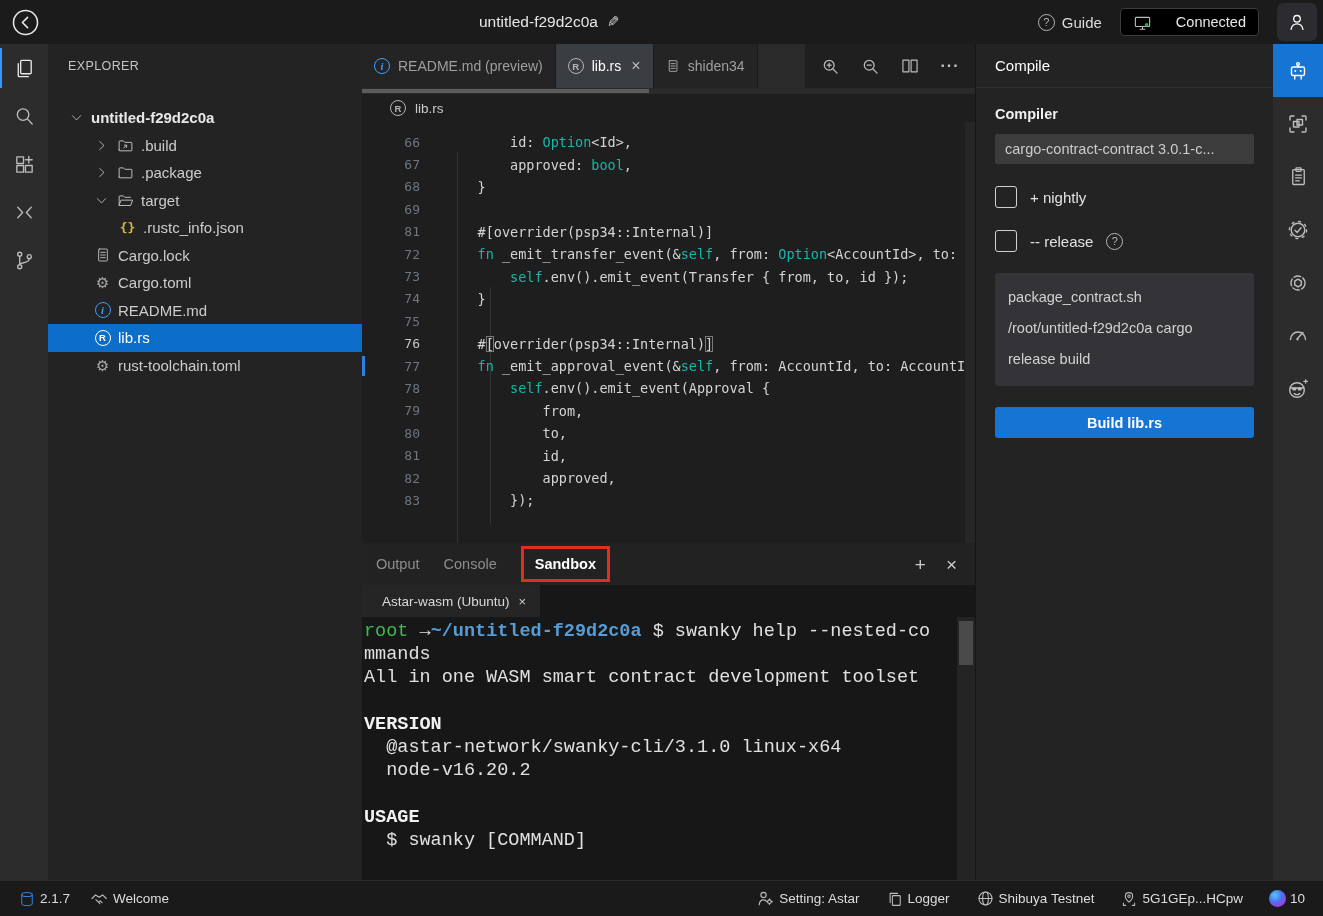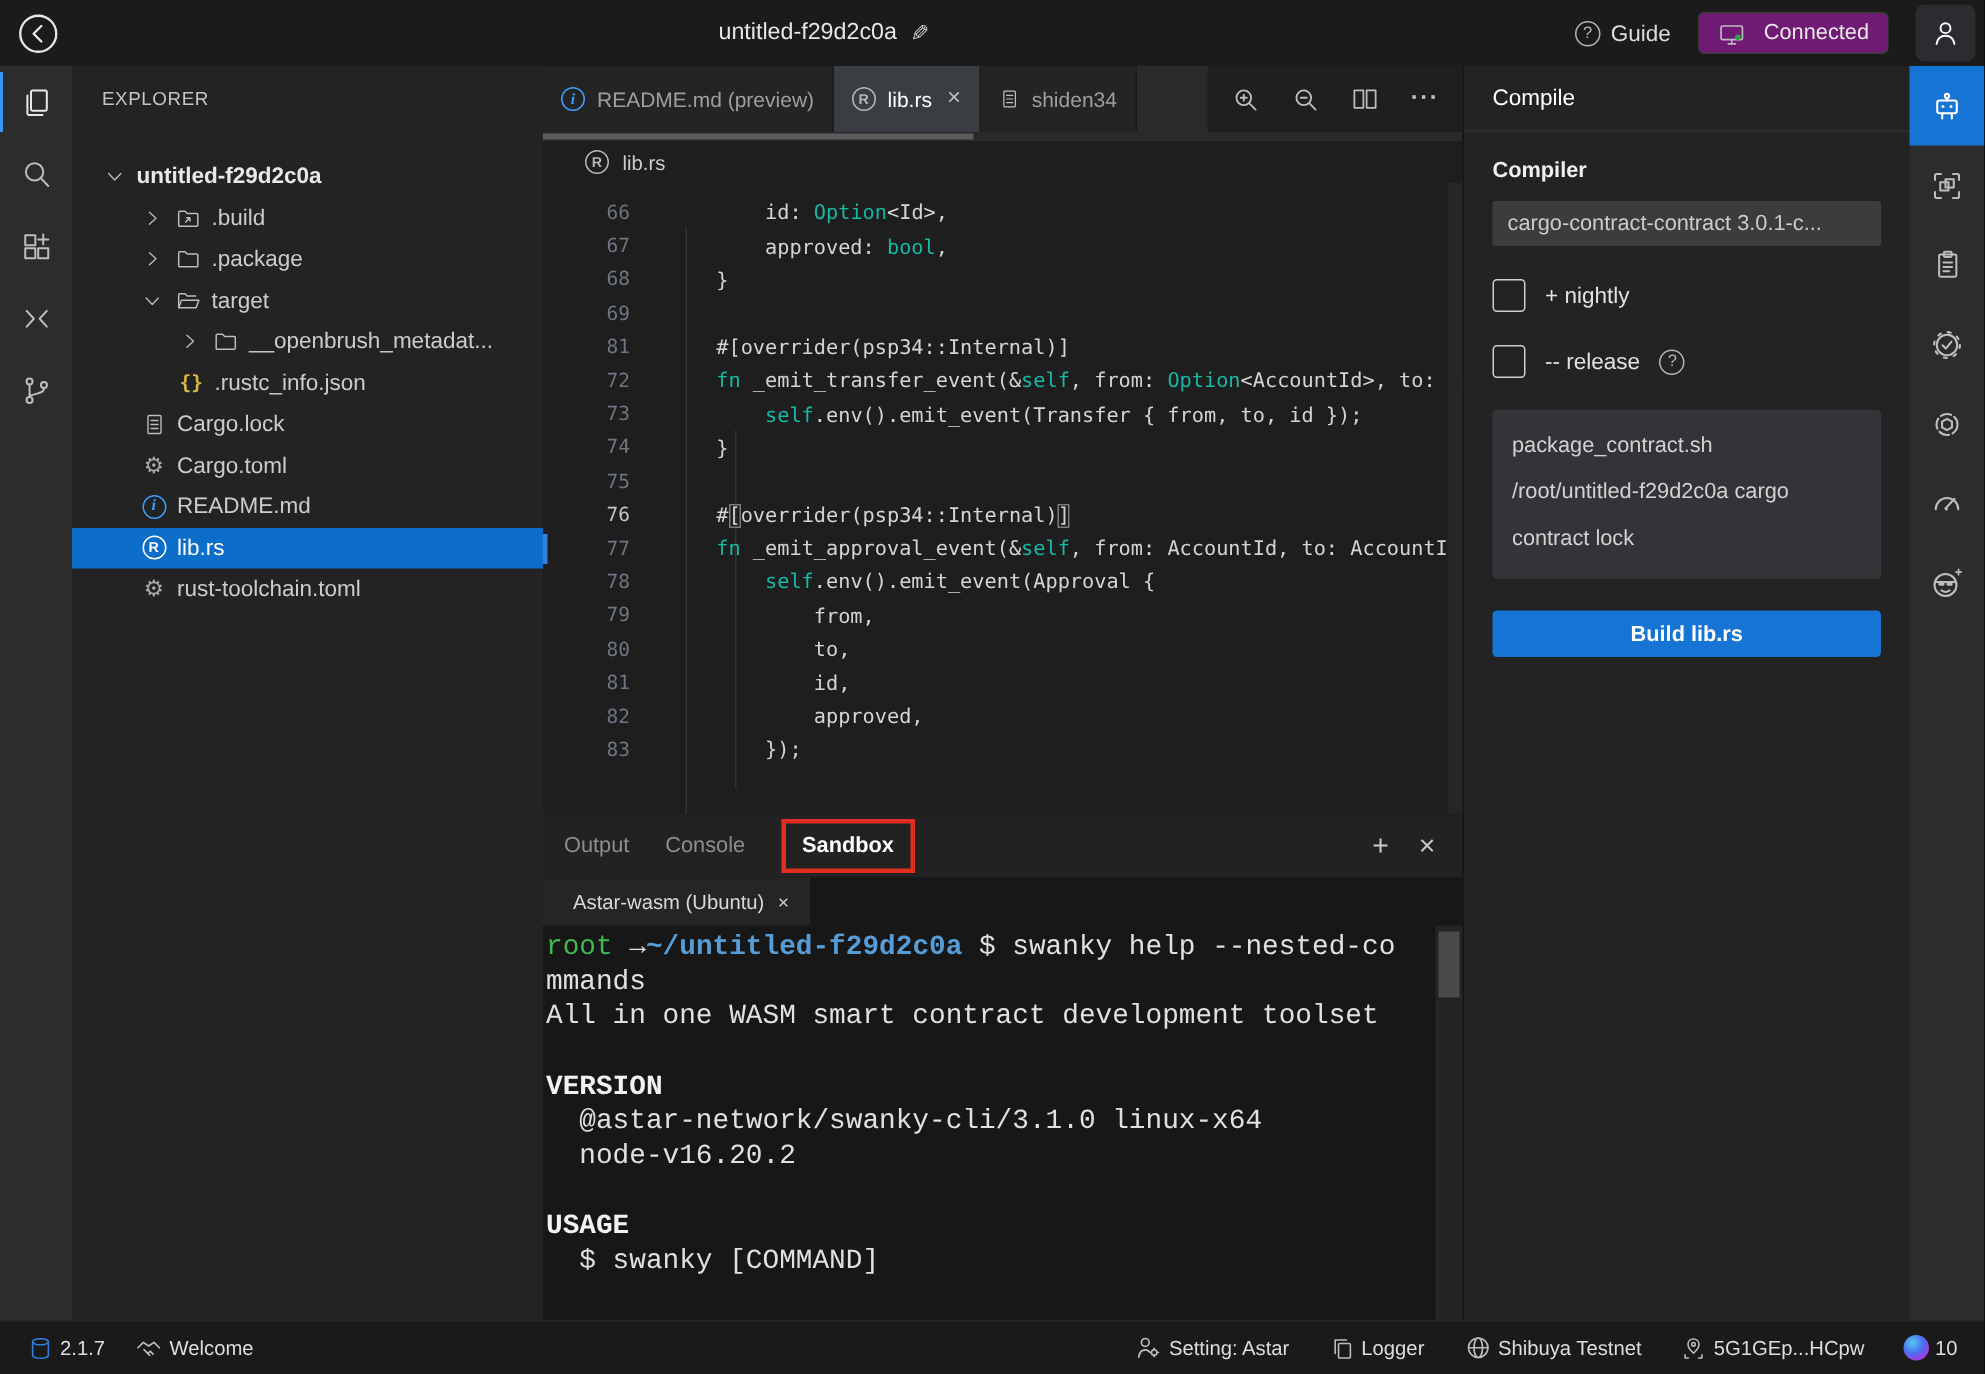--- a/index.html
+++ b/index.html
@@ -9,21 +9,21 @@
 
   
   .titlebar { position:absolute; left:0; top:0; width:1323px; height:44px; background:#1b1b1b; }
   .backbtn { position:absolute; left:8px; top:5px; width:34px; height:34px; display:flex; align-items:center; justify-content:center; cursor:pointer; }
   .titlegrp { position:absolute; left:479px; top:0; height:44px; display:flex; align-items:center; gap:9px; }
   .title-text { font-size:15.5px; color:#e6e6e6; }
   .pencil { font-size:15px; color:#cfcfcf; transform:scaleX(-1); display:inline-block; }
   .tb-right { position:absolute; right:6px; top:0; height:44px; display:flex; align-items:center; gap:18px; }
   .guide { display:flex; align-items:center; gap:7px; color:#dcdcdc; font-size:15px; cursor:pointer; }
   .qbadge { display:inline-flex; width:17px; height:17px; border:1.3px solid #b5b5b5; border-radius:50%; align-items:center; justify-content:center; font-size:11px; color:#b5b5b5; }
-  .connectedbtn { display:flex; align-items:center; gap:12px; background:#701a75; border:1px solid #3c3c3c; border-radius:4px; height:28px; padding:0 12px; color:#e8e8e8; font-size:14.5px; cursor:pointer;text-align:right; }
+  .connectedbtn { display:flex; align-items:center; gap:24px; background:#000000; border:1px solid #3c3c3c; border-radius:4px; height:28px; padding:0 12px; color:#e8e8e8; font-size:14.5px; cursor:pointer;text-align:right; }
   .avatarbtn { width:40px; height:38px; background:#2b2b30; border-radius:6px; display:flex; align-items:center; justify-content:center; cursor:pointer; }
 
   
   .leftrail { position:absolute; left:0; top:44px; width:48px; height:836px; background:#2c2c2c; }
   .rit { height:48px; display:flex; align-items:center; justify-content:center; cursor:pointer; position:relative; }
   .rit.active::before { content:""; position:absolute; left:0; top:4px; bottom:4px; width:2px; background:#3794ff; }
   .rightrail { position:absolute; left:1273px; top:44px; width:50px; height:836px; background:#2c2c2c; display:flex; flex-direction:column; }
   .rrit { height:53px; display:flex; align-items:center; justify-content:center; cursor:pointer; }
   .rrit.active { background:#1574d4; }
   .rrit.active svg { stroke:#fff; }
@@ -228,33 +228,20 @@
           </span>
           <span class="ticon">
             <svg class="ic" width="17" height="17" viewBox="0 0 24 24">
               <path d="M3 18.5v-12a1 1 0 0 1 1-1h5l2 2h8"></path>
               <path d="M3 18.5l2.6-7H22l-2.6 7z"></path>
             </svg>
           </span>
           <span>target</span>
         </div>
         <div class="trow" style="padding-left: 70px;">
-          <span class="tchev">
-            <svg class="ic" width="15" height="15" viewBox="0 0 24 24">
-              <path d="M9 5.5l7 6.5-7 6.5"></path>
-            </svg>
-          </span>
-          <span class="ticon">
-            <svg class="ic" width="17" height="17" viewBox="0 0 24 24">
-              <path d="M3 18.5V6.5a1 1 0 0 1 1-1h5l2 2h9a1 1 0 0 1 1 1v10a1 1 0 0 1-1 1H4a1 1 0 0 1-1-1z"></path>
-            </svg>
-          </span>
-          <span>__openbrush_metadat...</span>
-        </div>
-        <div class="trow" style="padding-left: 70px;">
           <span class="ticon">
             <span class="braces">{}</span>
           </span>
           <span>.rustc_info.json</span>
         </div>
         <div class="trow" style="padding-left: 45px;">
           <span class="ticon">
             <svg class="ic" width="16" height="16" viewBox="0 0 24 24">
               <rect x="5.5" y="3" width="13" height="18" rx="1"></rect>
               <path d="M8.5 8h7M8.5 12h7M8.5 16h7"></path>
@@ -460,21 +447,21 @@
         <span>+ nightly</span>
       </div>
       <div class="cbrow">
         <span class="cbox"></span>
         <span>-- release</span>
         <span class="qbadge">?</span>
       </div>
       <div class="cmdbox">
         <div>package_contract.sh</div>
         <div>/root/untitled-f29d2c0a cargo</div>
-        <div>contract lock</div>
+        <div>release build</div>
       </div>
       <button class="buildbtn">Build lib.rs</button>
     </div>
   </div>
 
   <div class="rightrail">
     <div class="rrit active">
       <svg class="ic" width="24" height="24" viewBox="0 0 24 24">
         <rect x="5.5" y="8" width="13" height="8.5" rx="1.5"></rect>
           <circle cx="12" cy="5" r="1.4"></circle>

